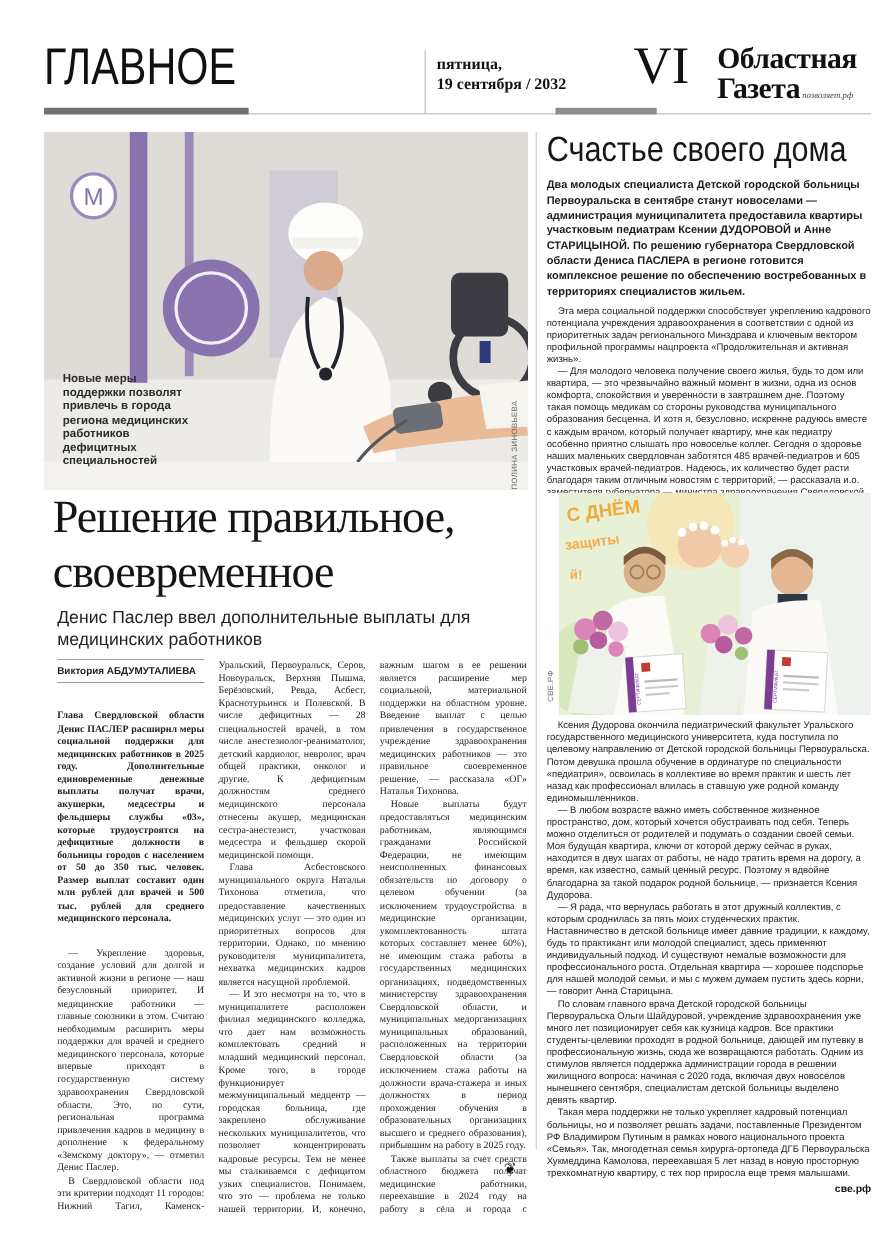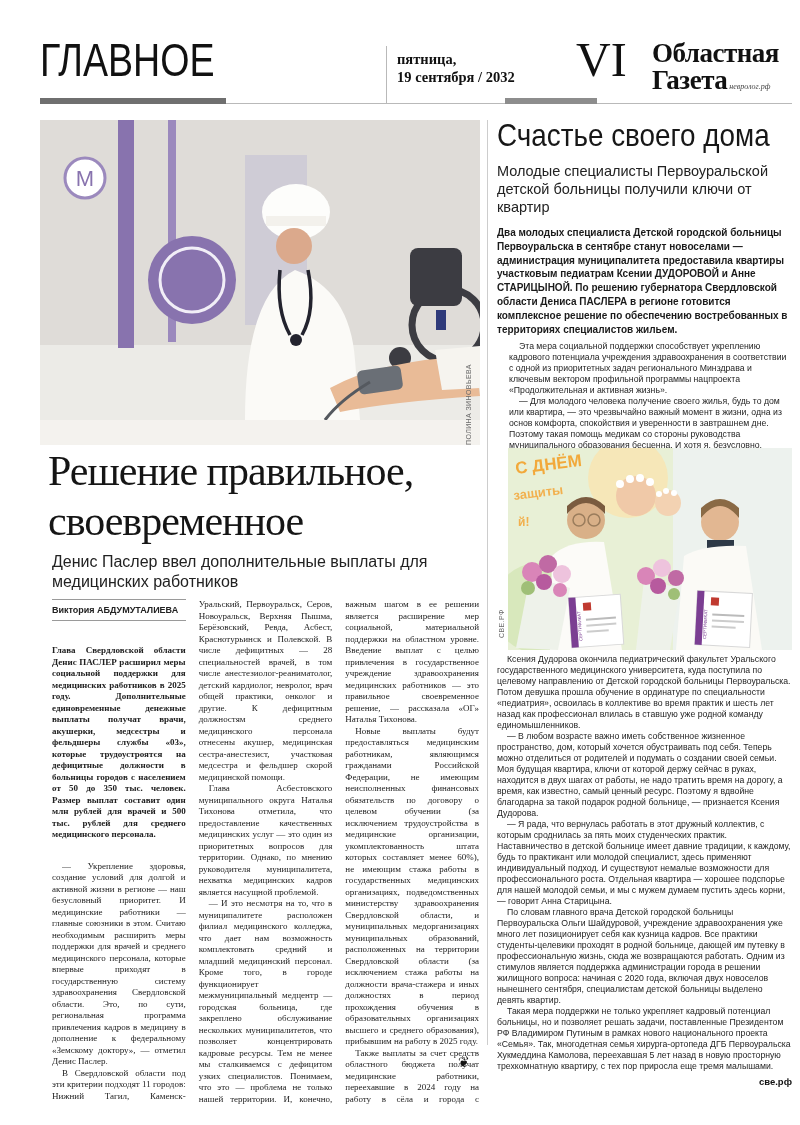--- a/index.html
+++ b/index.html
@@ -67,41 +67,41 @@
   #article-right{left:497px;top:118px;width:295px;height:985px;font-family:"Liberation Sans",sans-serif;}
   #title-right{
     font-size:32px;line-height:34px;font-weight:400;color:#171717;white-space:nowrap;
     transform:scaleX(.87);transform-origin:0 0;
   }
   #subtitle-right{margin-top:10px;width:272px;font-size:14.5px;line-height:18px;color:#222;}
   #lead-right{margin-top:10px;font-weight:bold;font-size:10px;line-height:13.8px;color:#1b1b1b;}
   .r-top{position:absolute;left:0;top:0;width:295px;height:330px;overflow:hidden;}
   .r-paras{font-size:8.7px;line-height:11px;color:#242424;}
   .r-paras p{margin:0;text-indent:10px;}
-  #r-paras-top{margin-top:5px;margin-left:12px;}
+  #r-paras-top{margin-top:5px;}
   #photo-right{position:absolute;left:11px;top:330px;width:284px;height:202px;background:#e9eff5;overflow:hidden;}
   #photo-right-credit{position:absolute;left:1px;top:440px;height:80px;}
   .r-bottom{position:absolute;left:0;top:536px;width:295px;}
   #source-right{text-align:right;font-weight:bold;font-size:9.5px;margin-top:4px;color:#111;}
 </style>
 </head>
 <body>
 
 <div>
 
   <div class="abs" id="section-title">ГЛАВНОЕ</div>
   <div class="abs" id="hdr-div"></div>
   <div class="abs" id="hdr-date">
     <div>пятница,</div>
     <div>19 сентября / 2032</div>
   </div>
   <div class="abs" id="page-number">VI</div>
   <div class="abs" id="brand">
     <div>Областная</div>
-    <div><span>Газета</span><span class="site">невролог.рф</span></div>
+    <div><span>Газета</span><span class="site">позволяет.рф</span></div>
   </div>
   <div class="abs" id="rule-thin"></div>
   <div class="abs" id="bar-left"></div>
   <div class="abs" id="bar-mid"></div>
 
   <div class="abs" id="photo-left">
     <svg width="440" height="325" viewBox="0 0 440 325">
       <rect x="0" y="0" width="440" height="325" fill="#dfdcd8"></rect>
       <rect x="0" y="225" width="440" height="100" fill="#ecebe7"></rect>
       <rect x="78" y="0" width="16" height="228" fill="#8873ae"></rect>
@@ -129,20 +129,27 @@
       </g>
 
       <g>
         <path d="M290 268 Q340 240 435 236 L440 276 Q350 282 300 292 Z" fill="#e9bb97"></path>
         <path d="M395 230 L440 226 L440 268 L402 270 Z" fill="#f6f4ef"></path>
         <rect x="318" y="248" width="44" height="24" rx="5" fill="#6a6f76" transform="rotate(-8 340 260)"></rect>
         <path d="M330 262 Q300 280 285 300" stroke="#55595f" stroke-width="3" fill="none"></path>
       </g>
       <rect x="0" y="300" width="440" height="25" fill="#f4f2ee"></rect>
     </svg>
+    <div class="abs" id="photo-left-caption" style="left:17px;top:218px;">Новые меры
+поддержки позволят
+привлечь в города
+региона медицинских
+работников
+дефицитных
+специальностей</div>
   </div>
   <div class="abs v-credit" id="photo-left-credit">ПОЛИНА ЗИНОВЬЕВА</div>
 
   <div class="abs" id="headline-left">Решение правильное,
 своевременное</div>
   <div class="abs" id="subtitle-left">Денис Паслер ввел дополнительные выплаты для медицинских работников</div>
 
   <div class="abs" id="columns">
     <div class="byline">Виктория АБДУМУТАЛИЕВА</div>
     <p class="lead">Глава Свердловской области Денис ПАСЛЕР расширил меры социальной поддержки для медицинских работников в 2025 году. Дополнительные единовременные денежные выплаты получат врачи, акушерки, медсестры и фельдшеры службы «03», которые трудоустроятся на дефицитные должности в больницы городов с населением от 50 до 350 тыс. человек. Размер выплат составит один млн рублей для врачей и 500 тыс. рублей для среднего медицинского персонала.</p>
@@ -155,21 +162,20 @@
         <p>Также выплаты за счет средств областного бюджета получат медицинские работники, переехавшие в 2024 году на работу в сёла и города с населением до 50 тысяч человек, но не получившие по программам «Земский доктор» и «Земский фельдшер» денежные средства.</p>
       </div>
   </div>
   <div class="abs" id="end-ornament">❦</div>
 
   <div class="abs" id="v-divider"></div>
 
   <div class="abs" id="article-right">
     <div class="r-top">
       <div id="title-right">Счастье своего дома</div>
-      <div id="subtitle-right">Молодые специалисты Первоуральской детской больницы получили ключи от квартир</div>
       <div id="lead-right">Два молодых специалиста Детской городской больницы Первоуральска в сентябре станут новоселами — администрация муниципалитета предоставила квартиры участковым педиатрам Ксении ДУДОРОВОЙ и Анне СТАРИЦЫНОЙ. По решению губернатора Свердловской области Дениса ПАСЛЕРА в регионе готовится комплексное решение по обеспечению востребованных в территориях специалистов жильем.</div>
       <div class="r-paras" id="r-paras-top">
           <p>Эта мера социальной поддержки способствует укреплению кадрового потенциала учреждения здравоохранения в соответствии с одной из приоритетных задач регионального Минздрава и ключевым вектором профильной программы нацпроекта «Продолжительная и активная жизнь».</p>
           <p>— Для молодого человека получение своего жилья, будь то дом или квартира, — это чрезвычайно важный момент в жизни, одна из основ комфорта, спокойствия и уверенности в завтрашнем дне. Поэтому такая помощь медикам со стороны руководства муниципального образования бесценна. И хотя я, безусловно, искренне радуюсь вместе с каждым врачом, который получает квартиру, мне как педиатру особенно приятно слышать про новоселье коллег. Сегодня о здоровье наших маленьких свердловчан заботятся 485 врачей-педиатров и 605 участковых врачей-педиатров. Надеюсь, их количество будет расти благодаря таким отличным новостям с территорий, — рассказала и.о. заместителя губернатора — министра здравоохранения Свердловской области Татьяна Савинова.</p>
         </div>
     </div>
 
     <div id="photo-right">
       <svg width="284" height="202" viewBox="0 0 284 202">
         <rect x="0" y="0" width="284" height="202" fill="#edf2ee"></rect>

